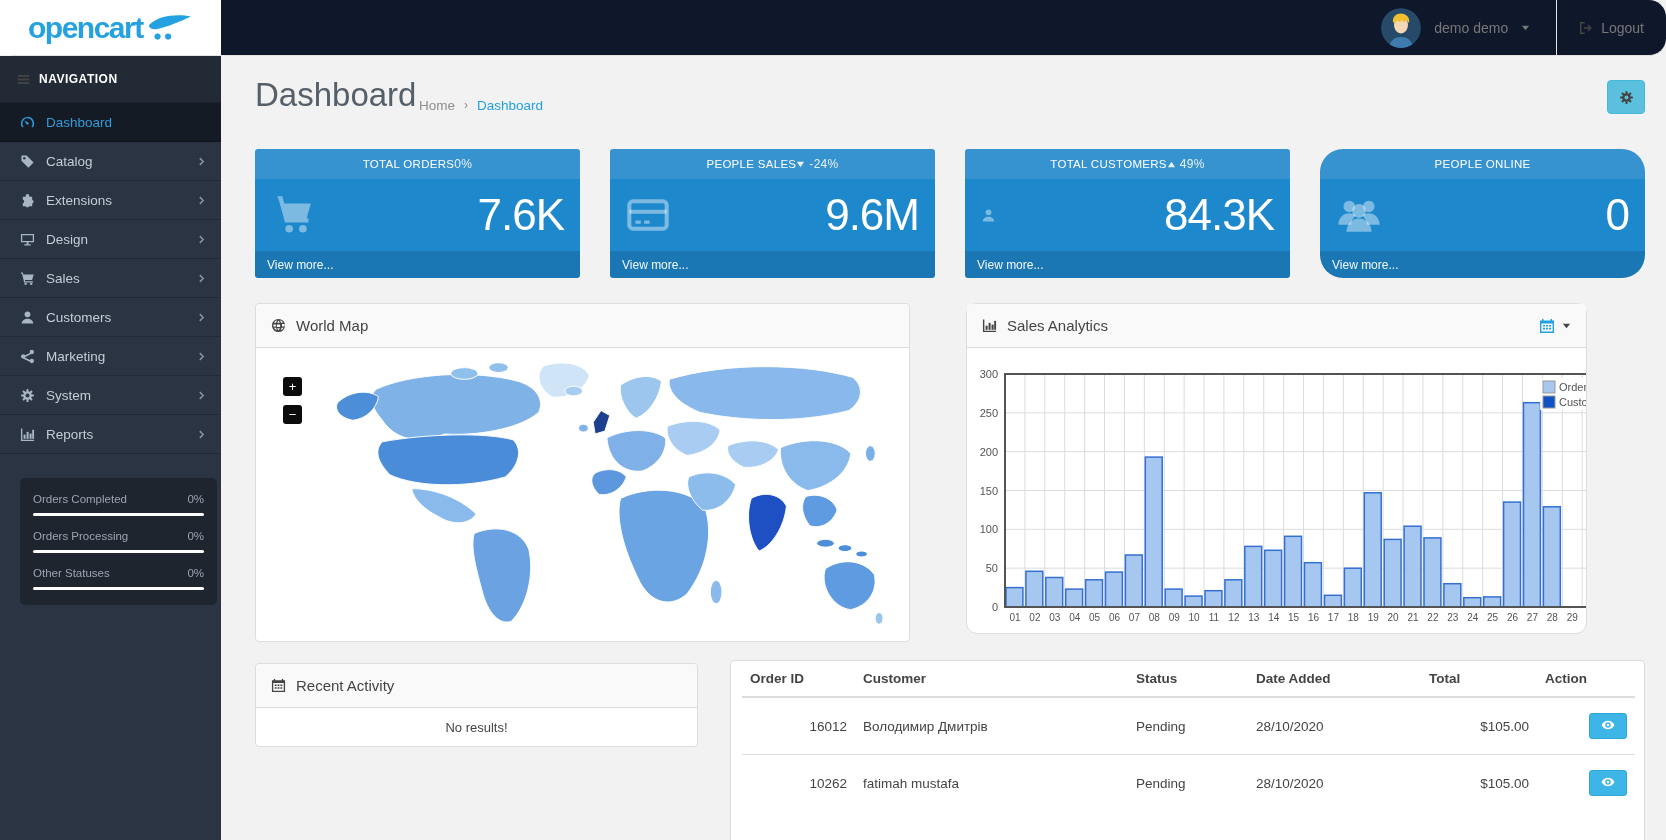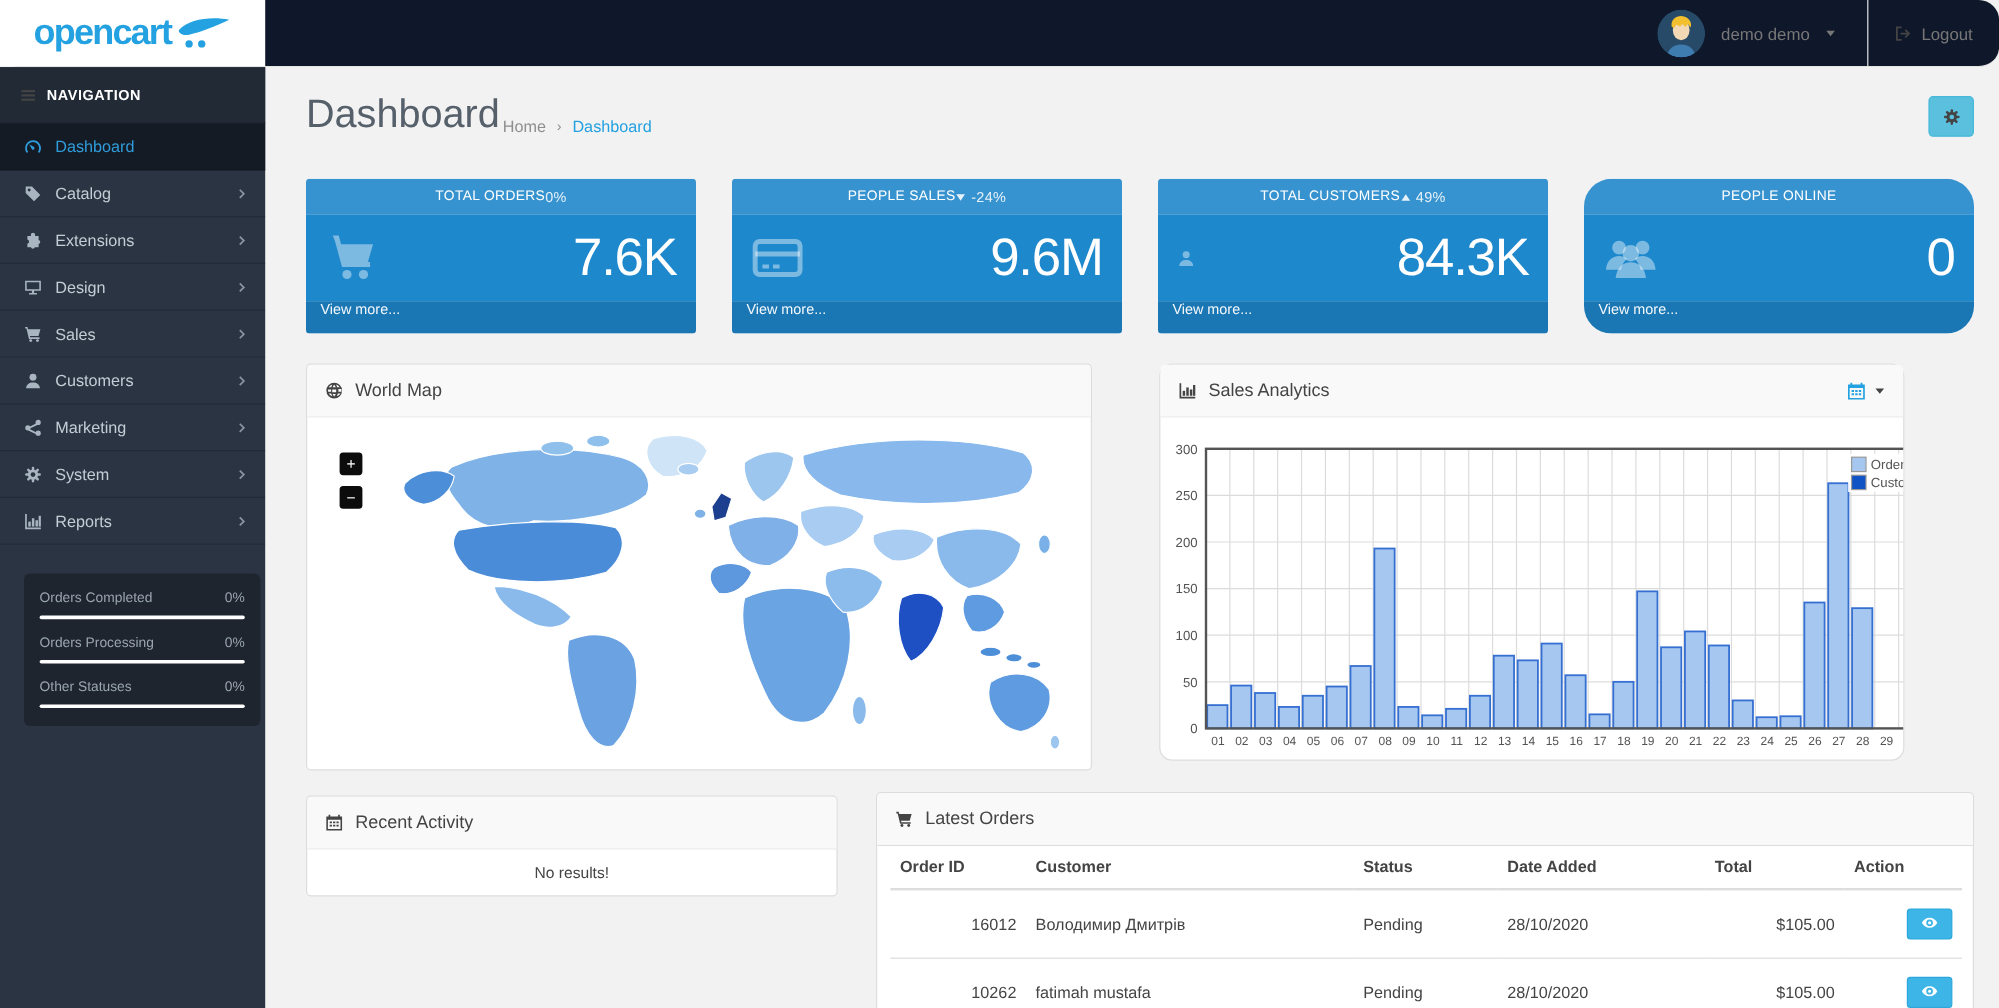--- a/index.html
+++ b/index.html
@@ -41,21 +41,21 @@
   .crumb-sep { color:#8e8e8e; font-size:12px; }
   .crumb-active { color:#23a1e0; text-decoration:none; }
   .gear-btn { position:absolute; left:1386px; top:24px; width:38px; height:34px; background:#5bc0de; border:1px solid #46b8da; border-radius:4px; display:flex; align-items:center; justify-content:center; cursor:pointer; color:#fff; }
   
   .tile { position:absolute; top:93px; width:325px; height:129px; border-radius:3px; overflow:hidden; color:#fff; }
   .tile-head { height:30px; background:#3793cf; display:flex; align-items:center; justify-content:center; padding:0 12px; font-size:11.5px; letter-spacing:.3px; }
   .tile-delta { display:flex; align-items:center; gap:4px; color:rgba(255,255,255,.88); font-size:12px; }
   .tile-body { height:72px; background:#1e88cd; display:flex; align-items:center; justify-content:space-between; padding:0 16px; }
   .tile-icon { color:rgba(255,255,255,.42); display:flex; }
   .tile-value { font-size:44px; letter-spacing:-1px; }
-  .tile-foot { height:27px; background:#1a77b4; display:flex; align-items:flex-start; padding:0 12px; }
+  .tile-foot { height:27px; background:#1a77b4; display:flex; align-items:center; padding:0 12px; }
   .tile-foot a { color:#fff; font-size:12px; text-decoration:none; opacity:.95; }
   
   .panel { position:absolute; background:#fff; border:1px solid #ddd; border-radius:4px; }
   .panel-head { height:44px; display:flex; align-items:center; gap:10px; padding:0 15px; border-bottom:1px solid #ddd; background:#f9f9f9; font-size:15px; color:#444; border-radius:4px 4px 0 0; }
   .ph-icon { display:flex; color:#444; }
   .head-tools { margin-left:auto; display:flex; align-items:center; gap:7px; cursor:pointer; }
   #worldMapPanel { left:34px; top:247px; width:655px; height:339px; }
   #salesPanel    { left:745px; top:247px; width:621px; height:331px;border-radius:11px; }
   #activityPanel { left:34px; top:607px; width:443px; height:84px; }
   #ordersPanel   { left:509px; top:604px; width:915px; height:260px; }
@@ -600,30 +600,20 @@
         <svg viewBox="0 0 16 16" width="15" height="15" fill="currentColor">
             <path d="M4.5 1v1.5h7V1H13v1.5h2V15H1V2.5h2V1zM2.4 5.4v8.2h11.2V5.4zM4 7h2v1.6H4zm3 0h2v1.6H7zm3 0h2v1.6h-2zM4 9.8h2v1.6H4zm3 0h2v1.6H7zm3 0h2v1.6h-2z"></path>
           </svg>
       </span>
       <span>Recent Activity</span>
     </div>
     <div class="activity-body">No results!</div>
   </section>
 
   <section class="panel" id="ordersPanel">
-    <div class="panel-head">
-      <span class="ph-icon">
-        <svg viewBox="0 0 16 16" width="15" height="15" fill="currentColor">
-            <path d="M1 1.6h2.1l.5 2h11l-1.7 6H5.2l.3 1.2h8.3v1.4H4.4L2.2 3H1z"></path>
-            <circle cx="6" cy="13.7" r="1.3"></circle>
-            <circle cx="12" cy="13.7" r="1.3"></circle>
-          </svg>
-      </span>
-      <span>Latest Orders</span>
-    </div>
     <div class="orders-body">
       <table class="orders">
         <colgroup>
             <col style="width:113px">
             <col style="width:273px">
             <col style="width:120px">
             <col style="width:173px">
             <col style="width:116px">
             <col style="width:98px">
           </colgroup>

